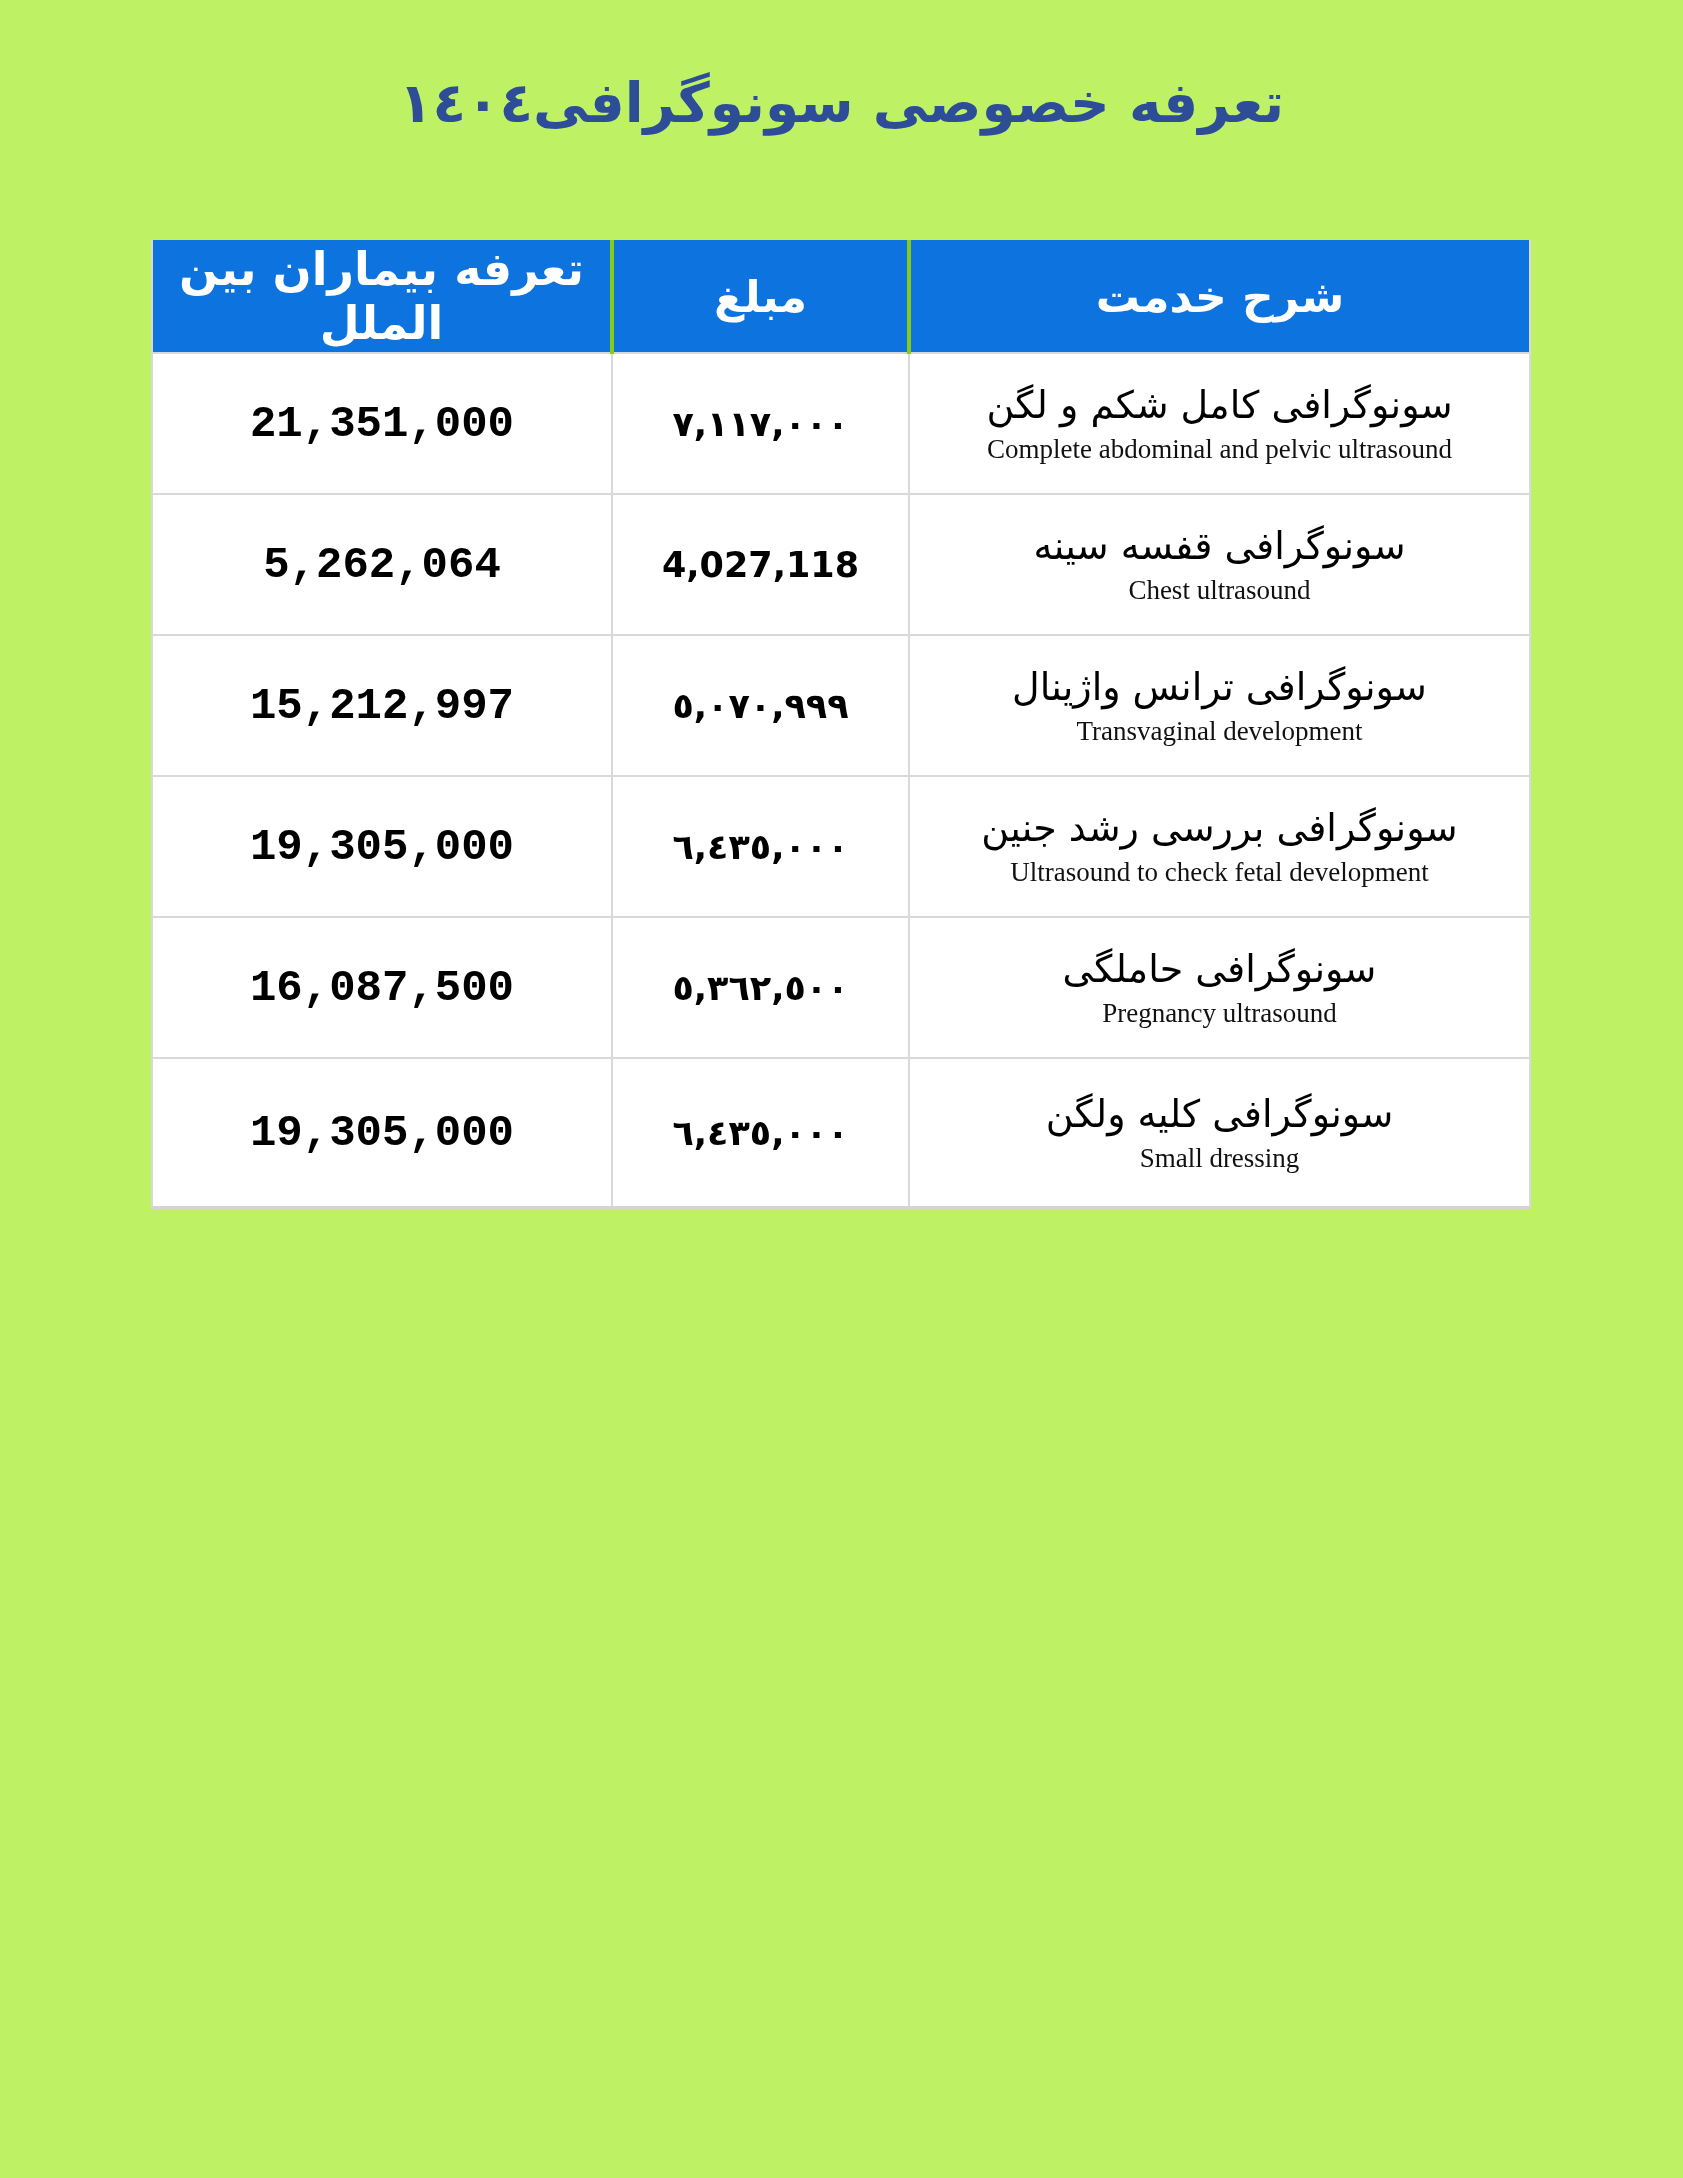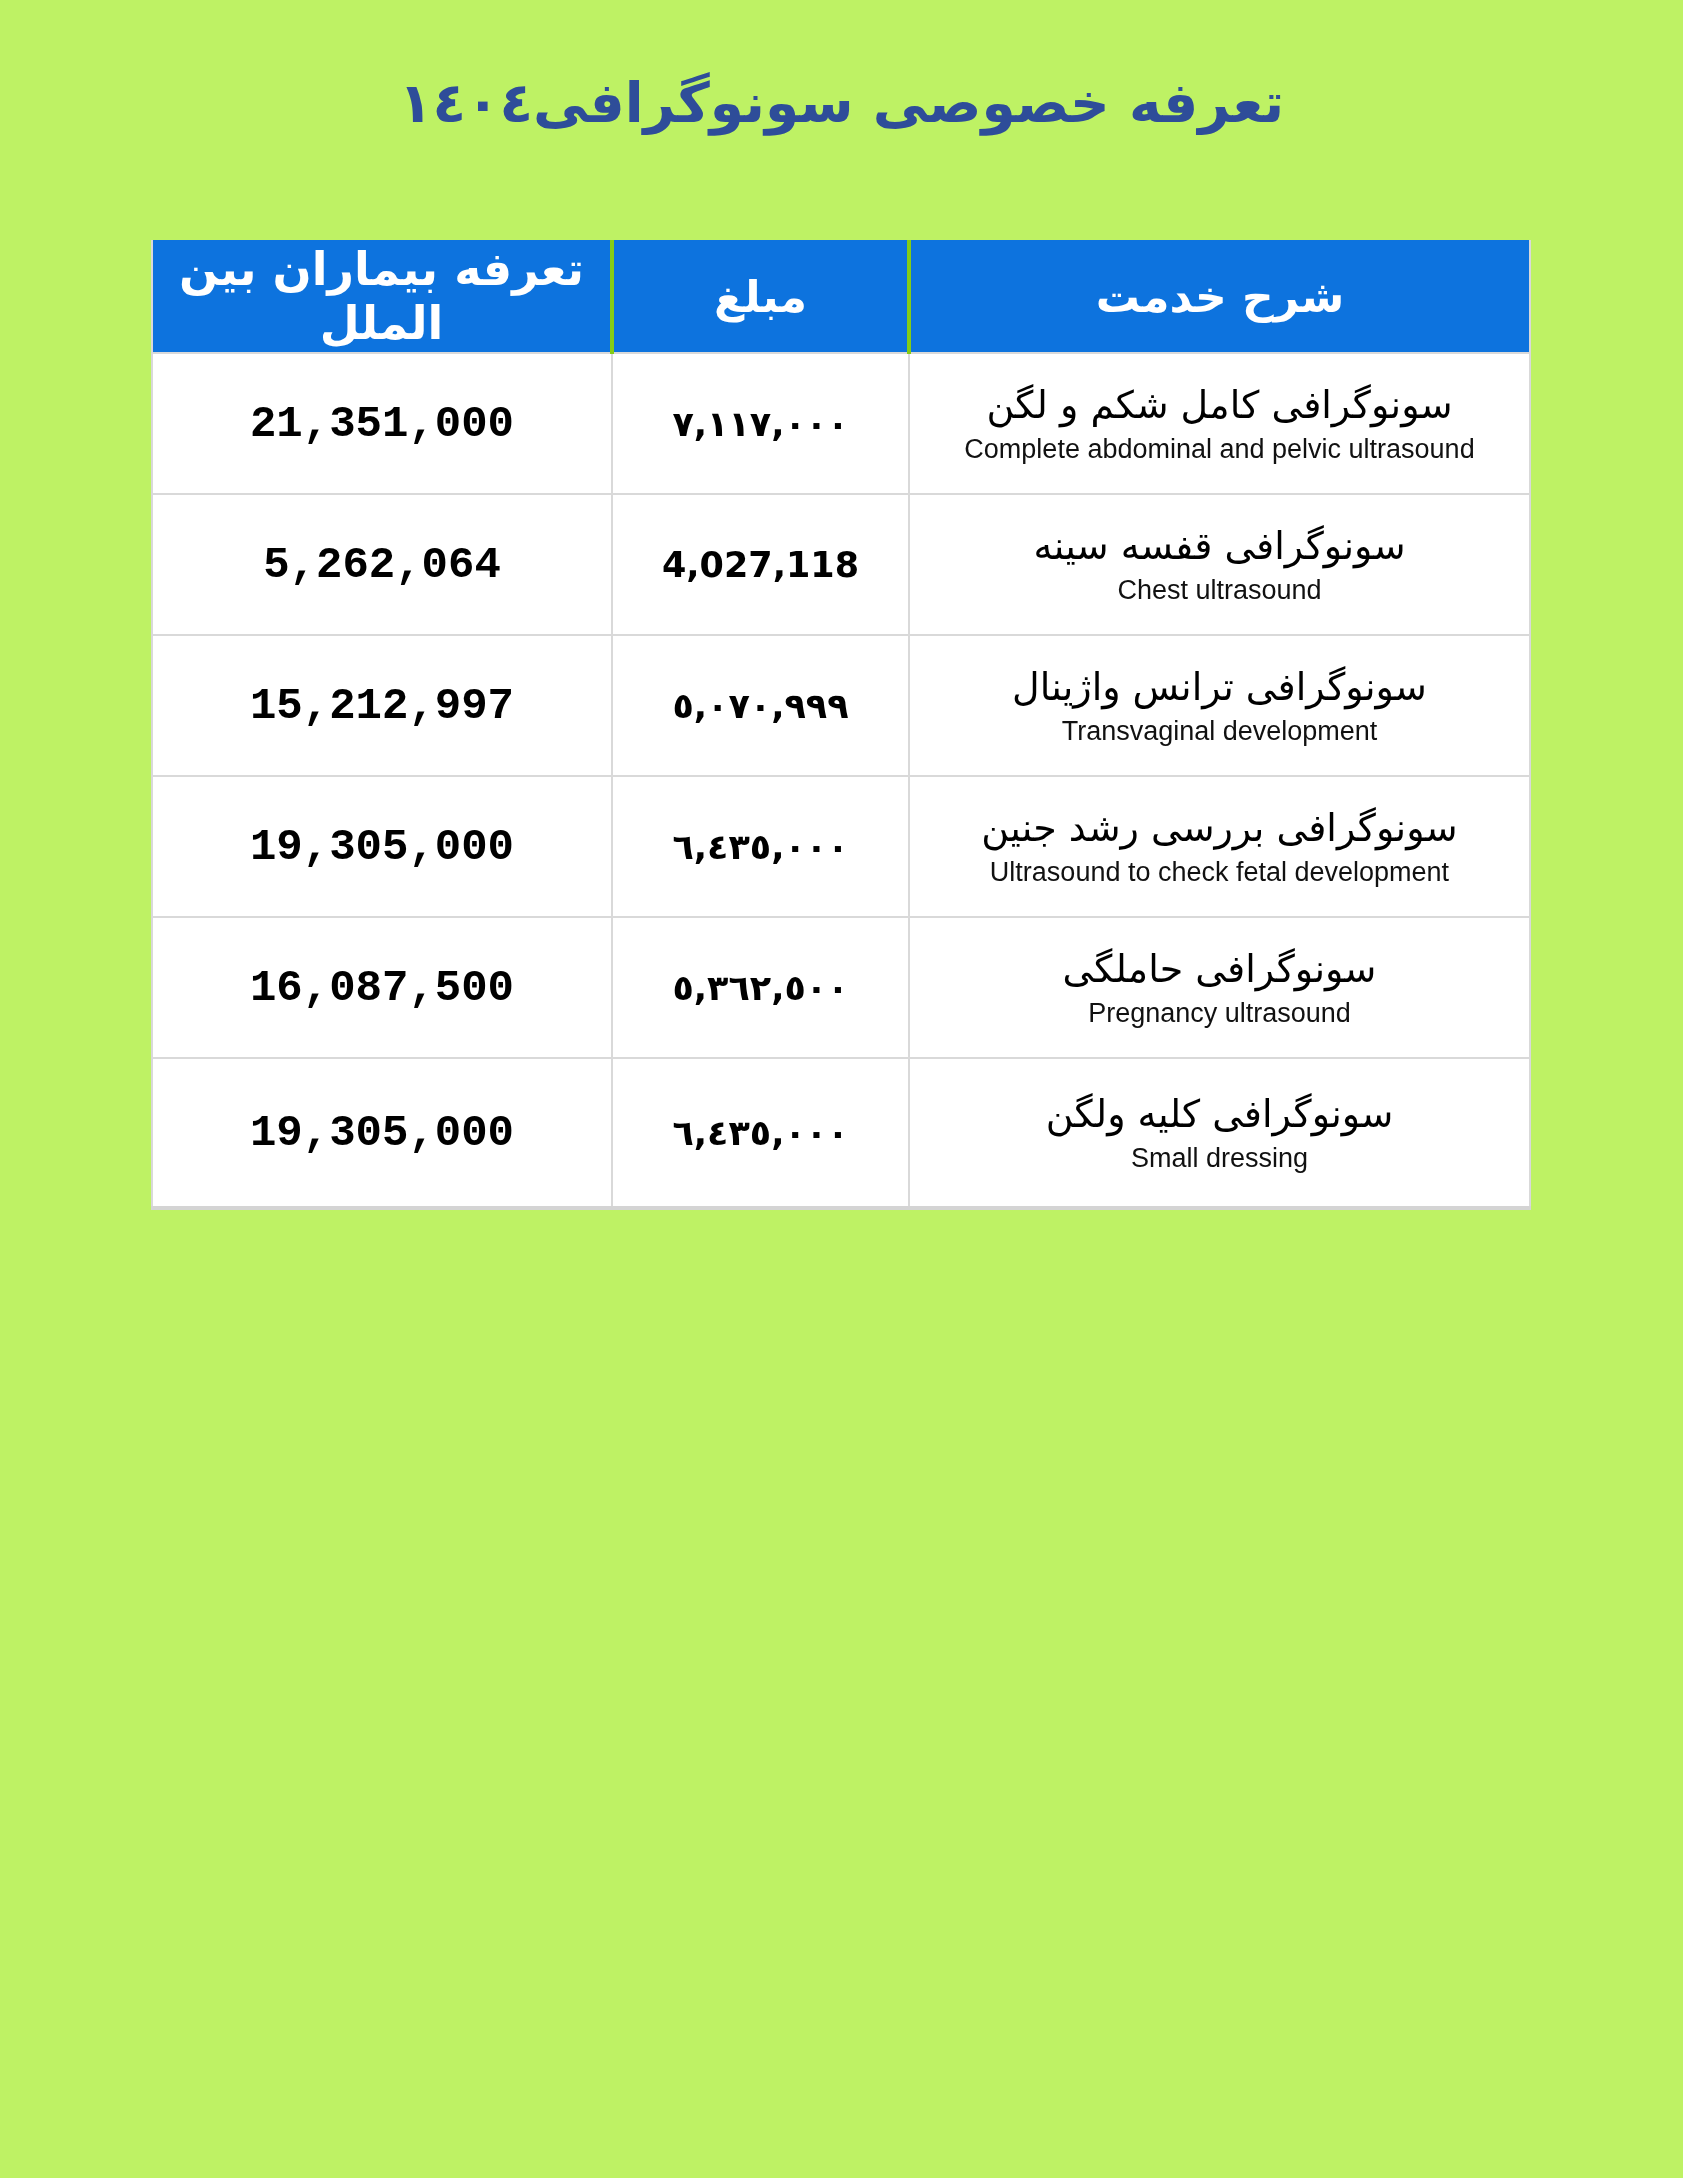--- a/index.html
+++ b/index.html
@@ -72,21 +72,21 @@
   tbody tr:last-child td { height: 147px; }
 
   .cell-service .service-fa {
     direction: rtl;
     font-size: 38px;
     line-height: 1.25;
     color: #000000;
   }
   .cell-service .service-en {
     direction: ltr;
-    font-family: Liberation Sans, sans-serif;
+    font-family: Liberation Serif, serif;
     font-size: 27px;
     line-height: 1.2;
     margin-top: 4px;
     color: #111111;
   }
   .cell-amount {
     font-size: 35px;
     color: #000000;
     font-weight: bold;
   }

